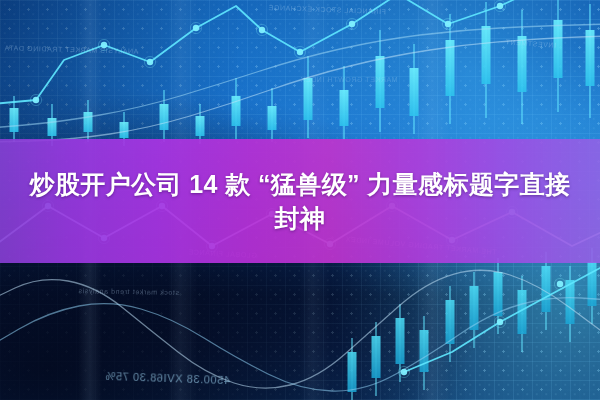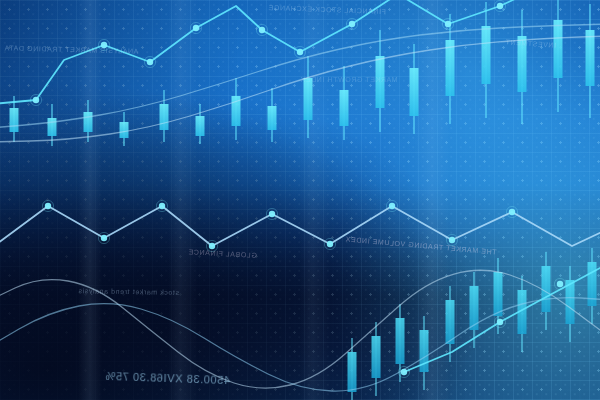--- a/index.html
+++ b/index.html
@@ -286,14 +286,20 @@
 
   <span class="wm w1">ANALYSIS MARKET TRADING DATA</span>
   <span class="wm w2">FINANCIAL STOCK EXCHANGE</span>
   <span class="wm w3">MARKET GROWTH INDEX</span>
   <span class="wm w4">INVESTMENT</span>
   <span class="wm w5">stock market trend analysis</span>
   <span class="wm w6">4500.38 XVI68.30 75%</span>
   <span class="wm w7">THE MARKET TRADING VOLUME INDEX</span>
   <span class="wm w8">GLOBAL FINANCE</span>
 
+  <div id="headline-band">
+    <div id="headline">
+      <span class="line first">炒股开户公司 14 款 “猛兽级” 力量感标题字直接</span>
+      <span class="line second">封神</span>
+    </div>
+  </div>
 
 </div>
 
 </body></html>

